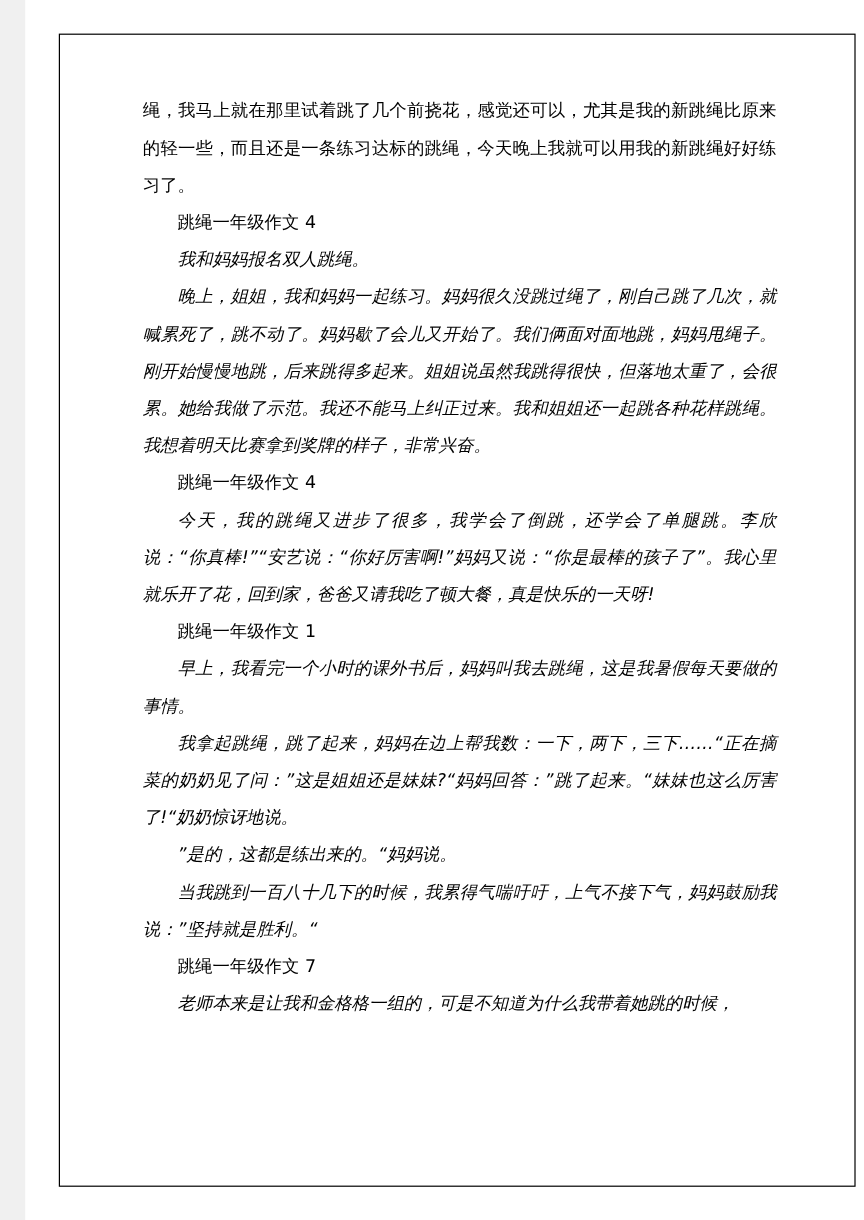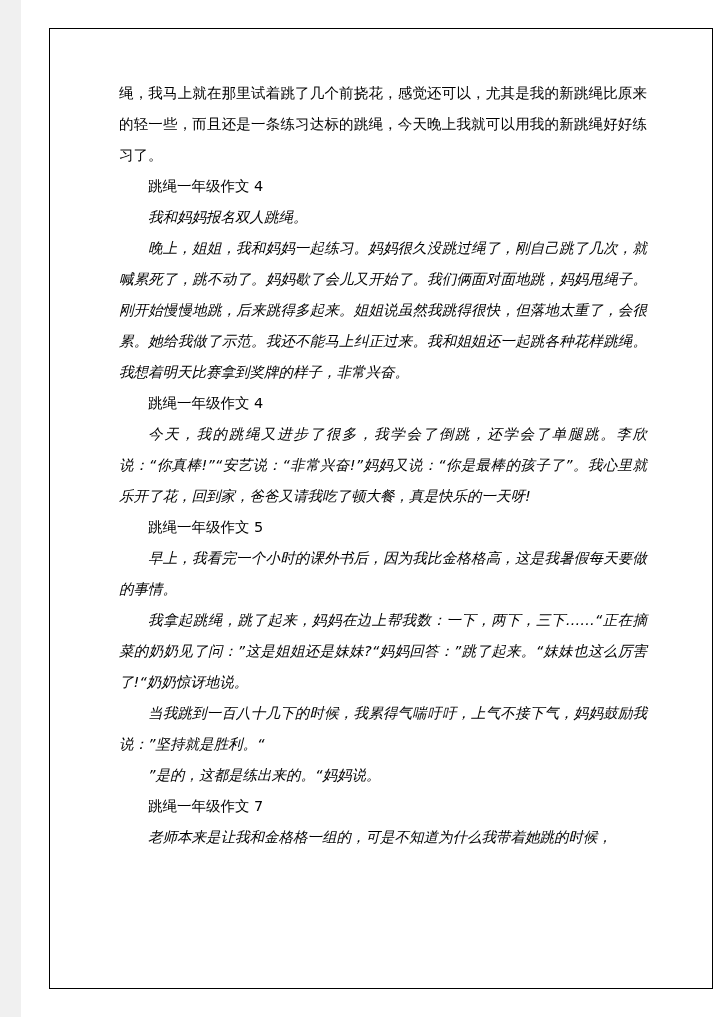--- a/index.html
+++ b/index.html
@@ -55,22 +55,22 @@
 <body>
 
 <div class="page">
   <div class="page-border"></div>
   <div class="content">
     <p class="para">绳，我马上就在那里试着跳了几个前挠花，感觉还可以，尤其是我的新跳绳比原来的轻一些，而且还是一条练习达标的跳绳，今天晚上我就可以用我的新跳绳好好练习了。</p>
     <p class="para heading">跳绳一年级作文 4</p>
     <p class="para indent">我和妈妈报名双人跳绳。</p>
     <p class="para indent">晚上，姐姐，我和妈妈一起练习。妈妈很久没跳过绳了，刚自己跳了几次，就喊累死了，跳不动了。妈妈歇了会儿又开始了。我们俩面对面地跳，妈妈甩绳子。刚开始慢慢地跳，后来跳得多起来。姐姐说虽然我跳得很快，但落地太重了，会很累。她给我做了示范。我还不能马上纠正过来。我和姐姐还一起跳各种花样跳绳。我想着明天比赛拿到奖牌的样子，非常兴奋。</p>
     <p class="para heading">跳绳一年级作文 4</p>
-    <p class="para indent">今天，我的跳绳又进步了很多，我学会了倒跳，还学会了单腿跳。李欣说：“你真棒!”“安艺说：“非常兴奋!”妈妈又说：“你是最棒的孩子了”。我心里就乐开了花，回到家，爸爸又请我吃了顿大餐，真是快乐的一天呀!</p>
-    <p class="para heading">跳绳一年级作文 5</p>
-    <p class="para indent">早上，我看完一个小时的课外书后，因为我比金格格高，这是我暑假每天要做的事情。</p>
+    <p class="para indent">今天，我的跳绳又进步了很多，我学会了倒跳，还学会了单腿跳。李欣说：“你真棒!”“安艺说：“你好厉害啊!”妈妈又说：“你是最棒的孩子了”。我心里就乐开了花，回到家，爸爸又请我吃了顿大餐，真是快乐的一天呀!</p>
+    <p class="para heading">跳绳一年级作文 1</p>
+    <p class="para indent">早上，我看完一个小时的课外书后，妈妈叫我去跳绳，这是我暑假每天要做的事情。</p>
     <p class="para indent">我拿起跳绳，跳了起来，妈妈在边上帮我数：一下，两下，三下……“正在摘菜的奶奶见了问：”这是姐姐还是妹妹?“妈妈回答：”跳了起来。“妹妹也这么厉害了!“奶奶惊讶地说。</p>
+    <p class="para indent">”是的，这都是练出来的。“妈妈说。</p>
     <p class="para indent">当我跳到一百八十几下的时候，我累得气喘吁吁，上气不接下气，妈妈鼓励我说：”坚持就是胜利。“</p>
-    <p class="para indent">”是的，这都是练出来的。“妈妈说。</p>
     <p class="para heading">跳绳一年级作文 7</p>
     <p class="para indent">老师本来是让我和金格格一组的，可是不知道为什么我带着她跳的时候，</p>
   </div>
 </div>
 
 </body></html>

